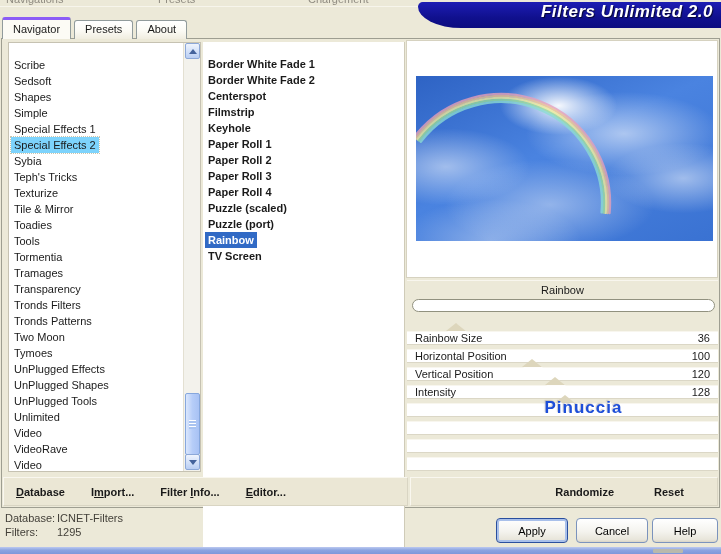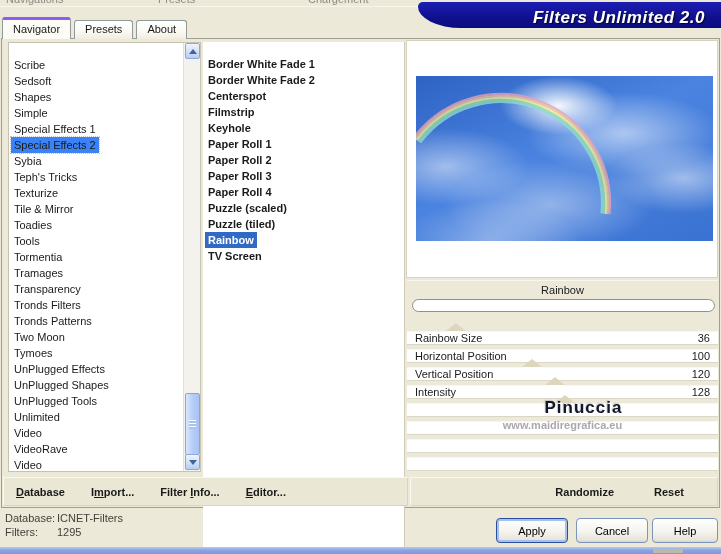--- a/index.html
+++ b/index.html
@@ -11,40 +11,40 @@
   .bg-top { position:absolute; left:0; top:0; width:721px; height:7px; background:#ece9d8; overflow:hidden; border-bottom:1px solid #f7f5ec; }
   .bg-top span { position:absolute; top:-7px; color:#8f8b80; font-size:11px; white-space:nowrap; }
   .bg-bottom { position:absolute; left:0; top:547px; width:721px; height:7px;
     background:linear-gradient(#bcc9f0,#8ba4e1 45%,#7d97da); }
   .bg-bottom .notch { position:absolute; left:653px; top:2px; width:30px; height:4px; background:#b9b9ac; border-radius:1px; }
 
   
   .banner { position:absolute; left:418px; top:2px; width:303px; height:26px;
     background:linear-gradient(#1d1db4,#10108e 60%,#0c0c80);
     border-bottom-left-radius:55px 27px; border-top-left-radius:6px;
-    display:flex; align-items:flex-end; justify-content:flex-end; padding-right:16px; }
+    display:flex; align-items:flex-start; justify-content:flex-end; padding-right:8px; }
   .banner .title { color:#fff; font-size:17px; font-weight:bold; font-style:italic; letter-spacing:.5px;
     text-shadow:1px 1px 1px rgba(0,0,0,.65); white-space:nowrap; }
 
   
   .tabs { position:absolute; left:2px; top:17px; height:22px; display:flex; align-items:flex-end; gap:3px; z-index:5; }
   .tab { border:1px solid #919b9c; border-bottom:none; border-radius:3px 3px 0 0;
     background:linear-gradient(#ffffff,#fbfaf4 55%,#f0ede0); height:19px; line-height:17px;
     padding:0 10px; cursor:default; }
   .tab.selected { height:22px; line-height:18px; background:#fcfbf5; border-top:3px solid #8b5cf6; font-size:11px; }
 
   
   .page { position:absolute; left:1px; top:38px; width:719px; height:470px; border:1px solid #9e9e91; background:transparent; }
 
   
   .listbox { position:absolute; background:#fff; overflow:hidden; padding-top:14px; }
   #category-list { left:8px; top:42px; width:193px; height:430px; border:1px solid #c6c2b2; padding-right:17px; }
   #filter-list { left:203px; top:42px; width:202px; height:542px; border-right:1px solid #cfcbb8;font-weight:bold; }
   .list-item { height:16px; line-height:16px; padding:0 3px; margin-left:2px; white-space:nowrap; width:max-content; }
-  #category-list .list-item.selected { background:#3b82f6; outline:1px dotted #c9c4ab; }
+  #category-list .list-item.selected { background:#7dd3fc; outline:1px dotted #c9c4ab; }
   #filter-list .list-item.selected { background:#316ac5; color:#fff; }
 
   
   .vscroll { position:absolute; right:0; top:0; width:17px; height:100%; background:#f3f2ec; border-left:1px solid #e3e0d2; }
   .sbtn { position:absolute; left:1px; width:15px; height:16px; border:1px solid #8ca8d8;
     border-radius:2px; background:linear-gradient(#eff4fd,#cfdef8 60%,#b9cef3);
     display:flex; align-items:center; justify-content:center; }
   .sbtn.up { top:0; } .sbtn.down { bottom:1px; }
   .arr { width:0; height:0; border:4px solid transparent; }
   .arr.up { border-bottom:5px solid #44639c; margin-top:-4px; }
@@ -80,21 +80,21 @@
   .slider-row .lbl { white-space:nowrap; }
   .slider-row .val { white-space:nowrap; }
   .tri { position:absolute; width:0; height:0; z-index:3;
     border-left:10px solid transparent; border-right:10px solid transparent; border-bottom:8px solid #ddd6bc;
     filter:drop-shadow(1px 1px 0 rgba(255,255,255,.8)); }
   .tri-above { top:-9px; }
   .tri-below { top:9px; }
   .empty-row { height:14px; margin-bottom:4px; background:#fff; border-top:1px solid #f8f6ee; border-bottom:1px solid #dbd7c6; }
 
   .watermark { position:absolute; left:407px; top:398px; width:311px; text-align:center; pointer-events:none; z-index:4; }
-  .wm1 { font-size:17px; font-weight:bold; color:#0f172a; letter-spacing:1px;
+  .wm1 { font-size:17px; font-weight:bold; color:#1d4ed8; letter-spacing:1px;
     text-shadow:1px 1px 0 rgba(255,255,255,.95), -1px -1px 1px rgba(125,120,130,.35);padding-left:42px; }
   .wm2 { font-size:11px; font-weight:bold; color:#aba6b1; margin-top:1px;
     text-shadow:1px 1px 0 rgba(255,255,255,.9); }
 
   
   .toolbar-panel { position:absolute; top:477px; height:29px; background:#ebe7d5;
     border:1px solid; border-color:#f9f7ef #d9d5c3 #d9d5c3 #f9f7ef;
     display:flex; align-items:center; }
   .toolbar-panel.left { left:3px; width:405px; padding-left:12px; }
   .toolbar-panel.right { left:410px; width:308px; justify-content:flex-end; padding-right:33px; }
@@ -184,21 +184,21 @@
   <div class="list-item">Border White Fade 1</div>
       <div class="list-item">Border White Fade 2</div>
       <div class="list-item">Centerspot</div>
       <div class="list-item">Filmstrip</div>
       <div class="list-item">Keyhole</div>
       <div class="list-item">Paper Roll 1</div>
       <div class="list-item">Paper Roll 2</div>
       <div class="list-item">Paper Roll 3</div>
       <div class="list-item">Paper Roll 4</div>
       <div class="list-item">Puzzle (scaled)</div>
-      <div class="list-item">Puzzle (tiled)</div>
+      <div class="list-item">Puzzle (port)</div>
       <div class="list-item selected">Rainbow</div>
       <div class="list-item">TV Screen</div>
     </div>
 
   <div class="divider-v" style="left:404px; top:42px; height:430px;"></div>
 
   <div class="preview-panel">
     <div class="preview-image">
       <svg width="297" height="165" viewBox="0 0 297 165">
         <g fill="none" stroke-linecap="round" opacity="0.78">
@@ -238,21 +238,20 @@
         <div class="tri tri-below" style="left: 147.588px;"></div>
       </div>
       <div class="empty-row"></div>
       <div class="empty-row"></div>
       <div class="empty-row"></div>
       <div class="empty-row"></div>
     </div>
 
   <div class="watermark">
     <div class="wm1">Pinuccia</div>
-    <div class="wm2">www.maidiregrafica.eu</div>
   </div>
 
   <div class="toolbar-panel right">
 
   <div class="tool-btn">
         <span></span><span class="u"></span><span>Randomize</span>
       </div>
       <div class="tool-btn">
         <span></span><span class="u"></span><span>Reset</span>
       </div>

